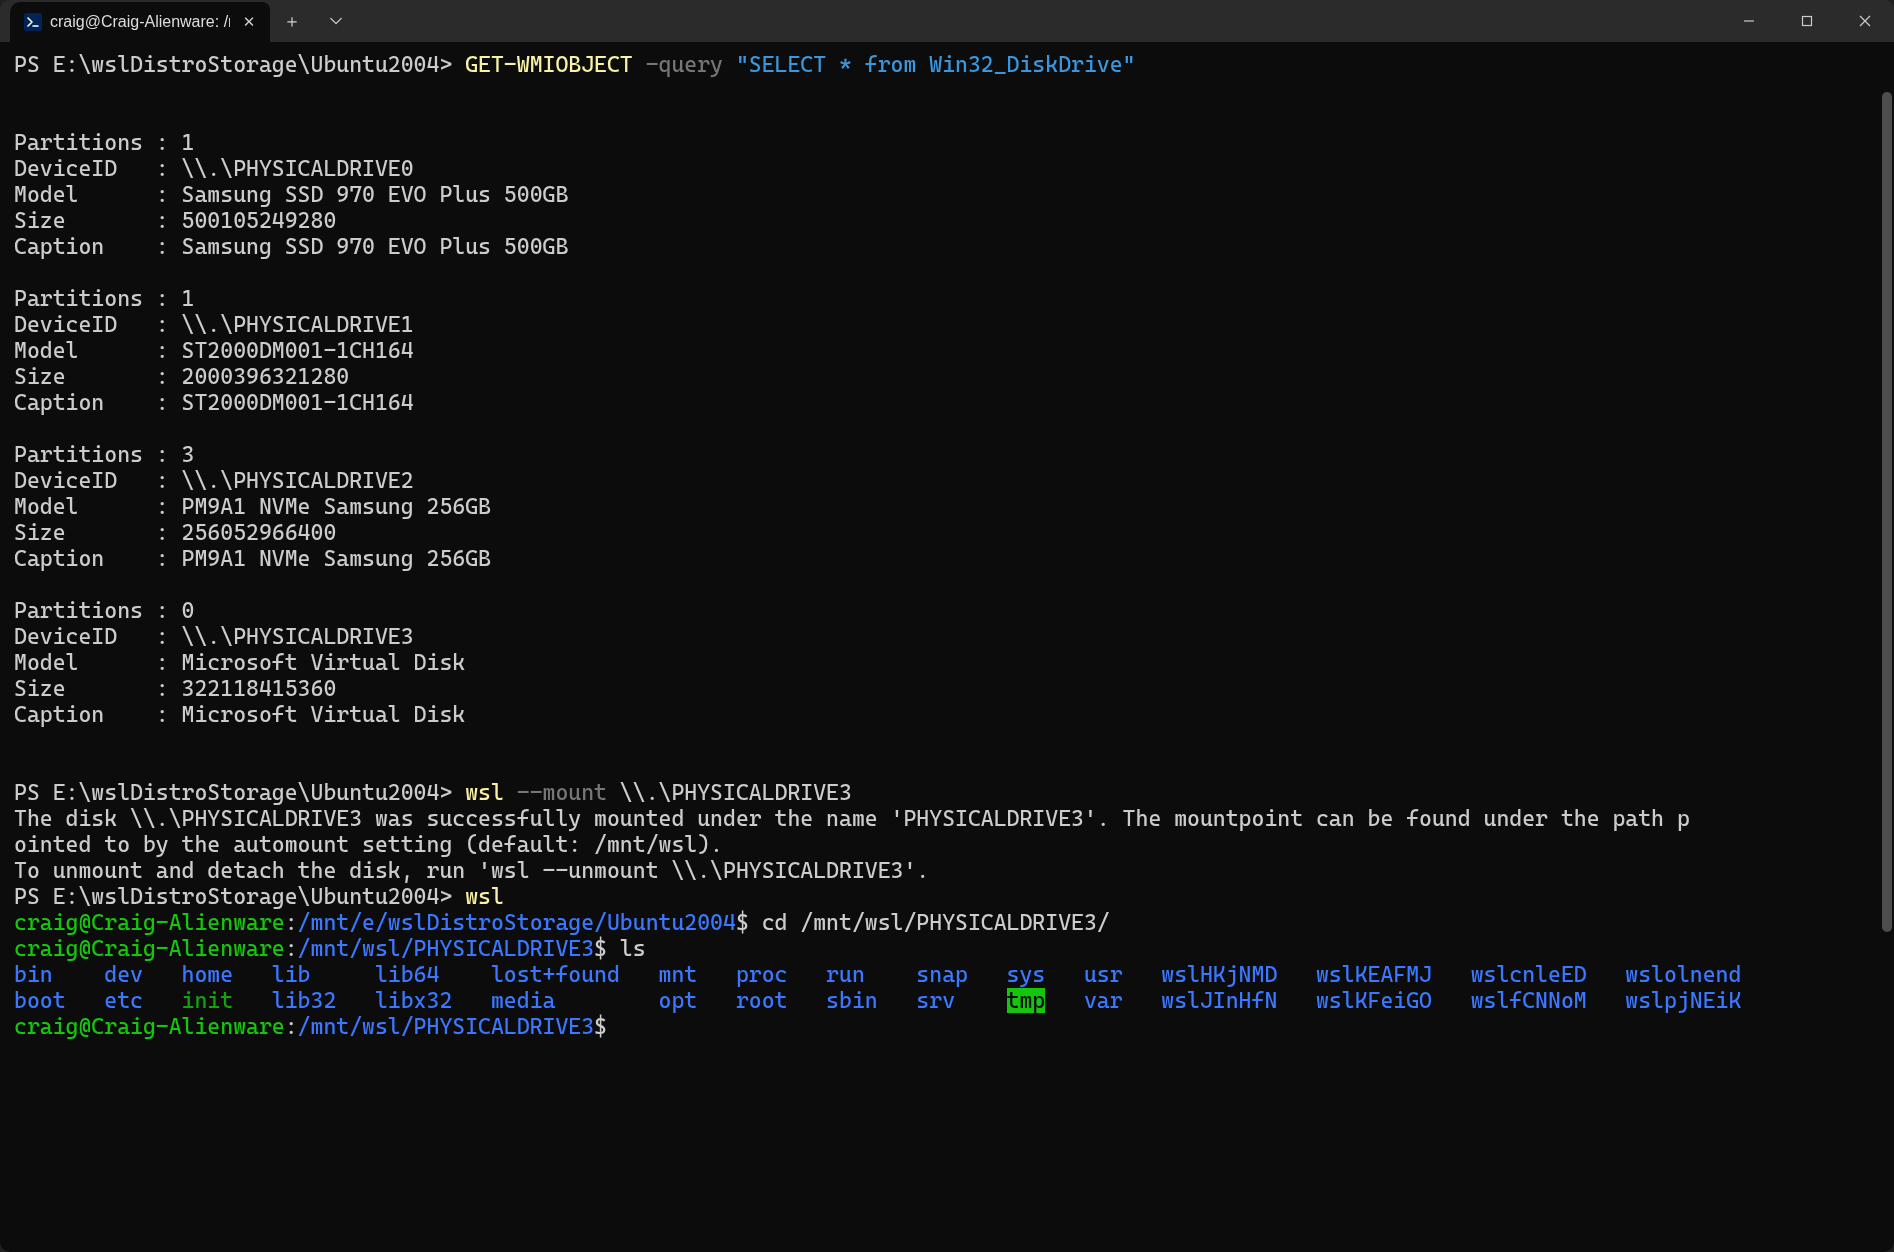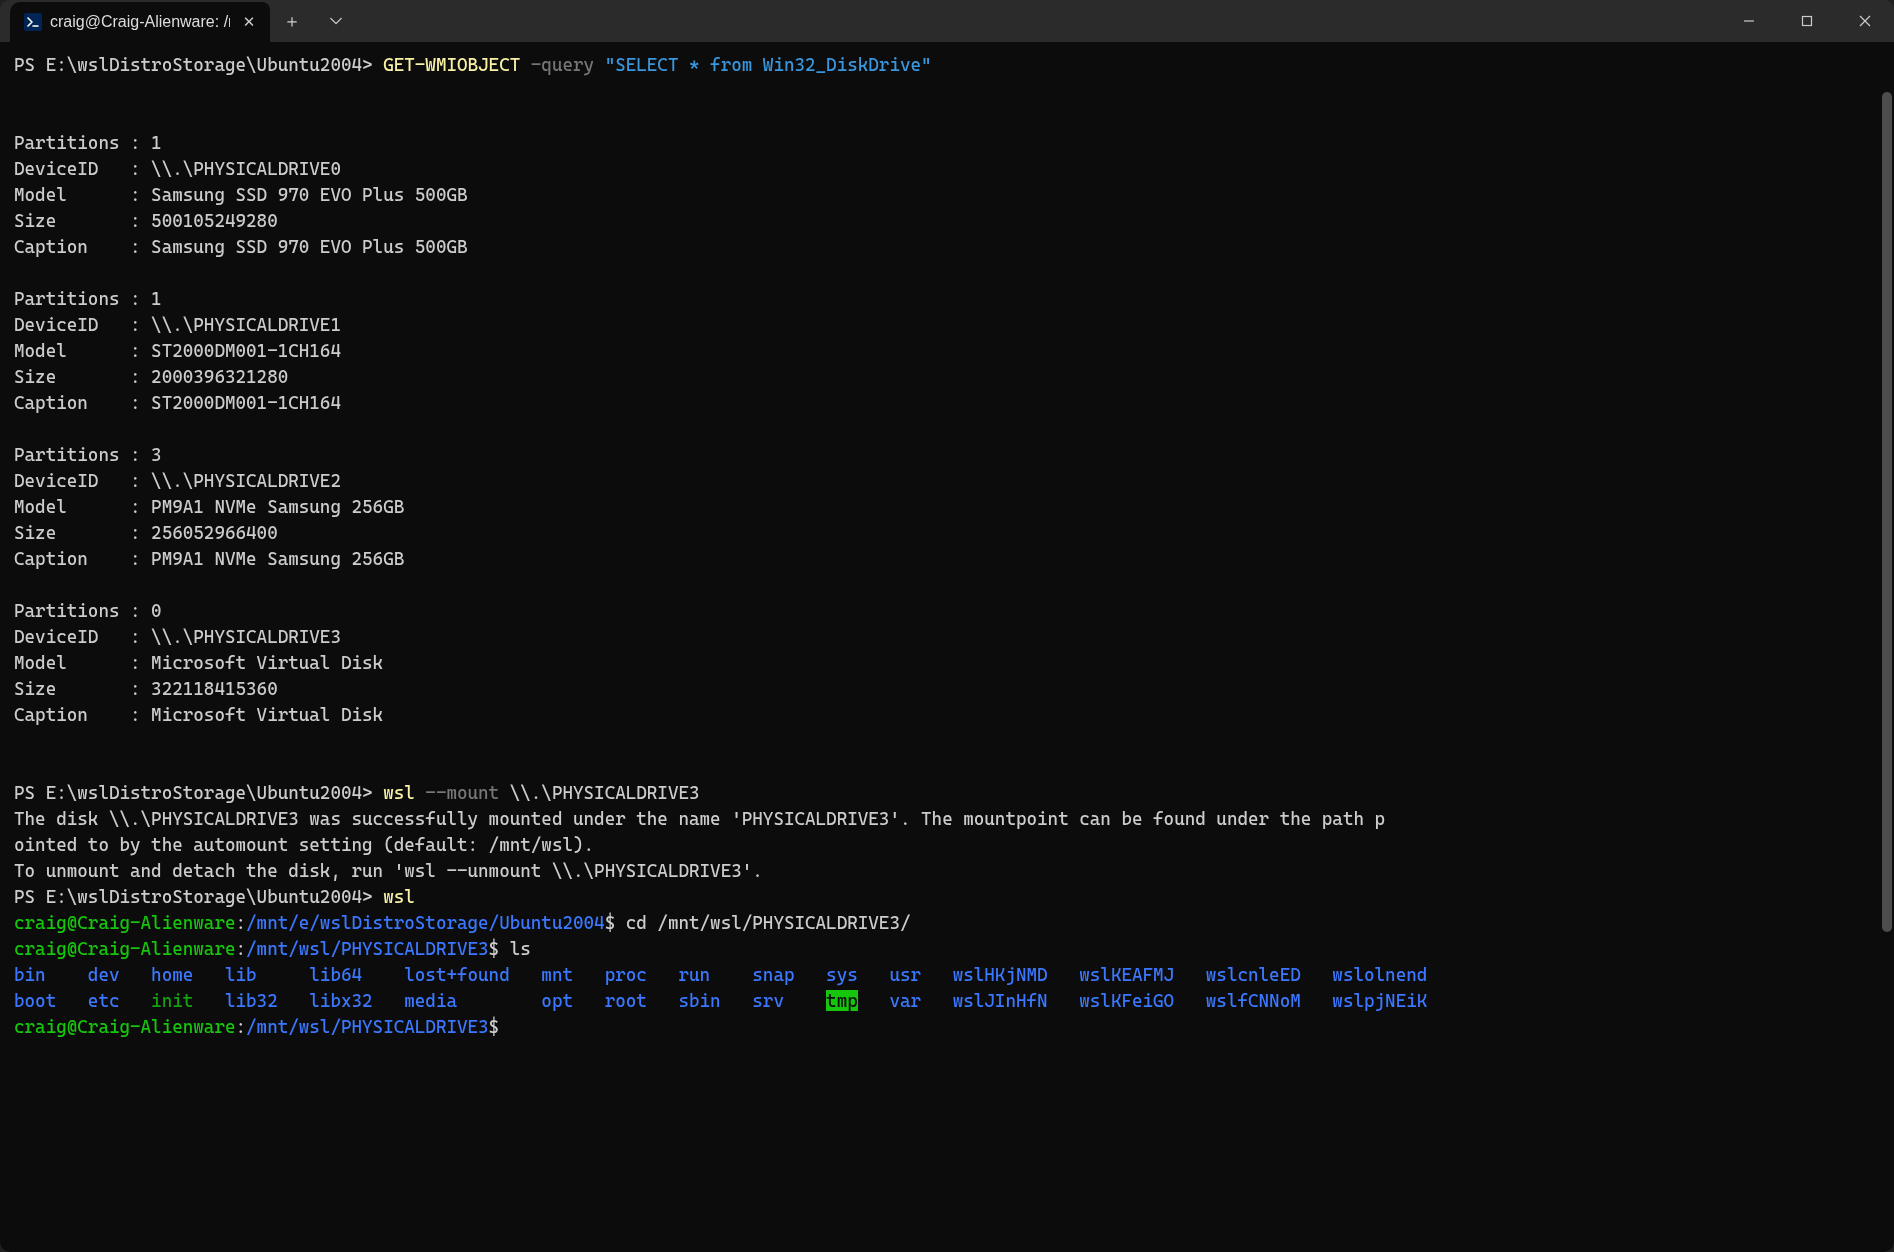--- a/index.html
+++ b/index.html
@@ -85,21 +85,21 @@
     display: flex;
     align-items: center;
     justify-content: center;
     color: #ccc;
     cursor: pointer;
   }
   .terminal {
     flex: 1;
     background: #0c0c0c;
     color: #cccccc;
-    font-size: 18px;
+    font-size: 22px;
     line-height: 26px;
     padding: 10px 14px;
     white-space: pre;
     overflow: hidden;
     position: relative;
     letter-spacing: 0px;
   }
   .scrollbar {
     position: absolute;
     right: 2px;

